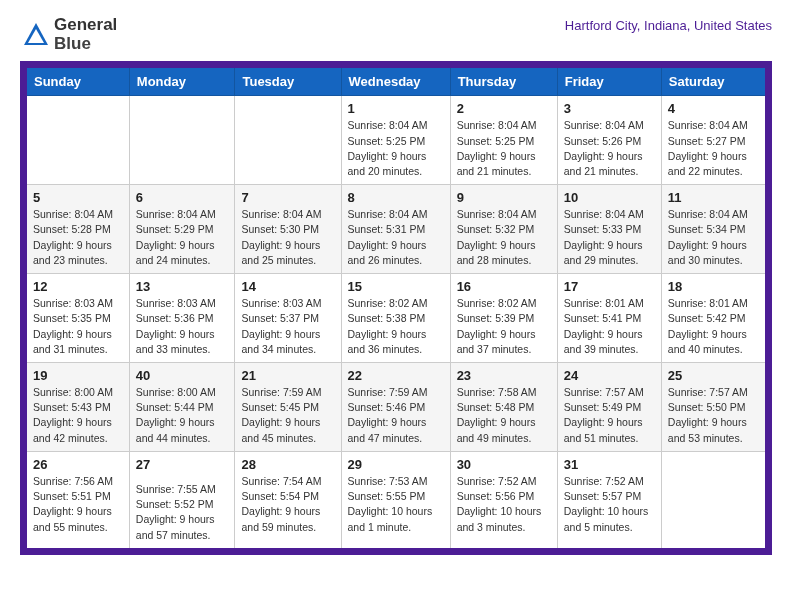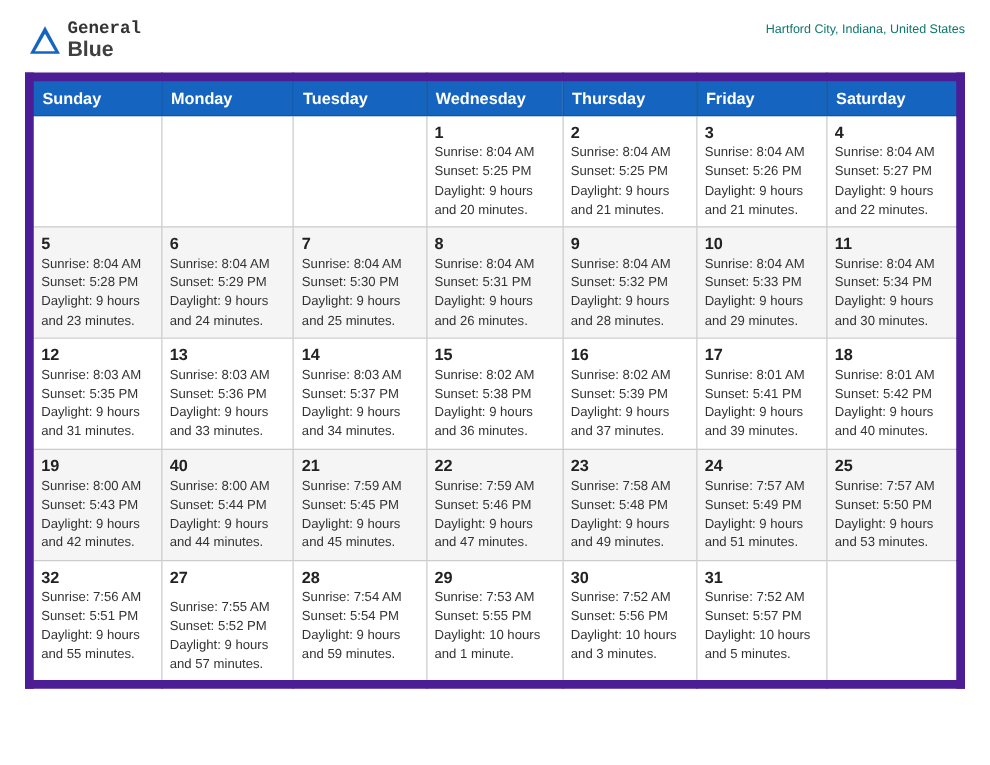--- a/index.html
+++ b/index.html
@@ -25,24 +25,23 @@
       display: flex;
       align-items: center;
       gap: 4px;
     }
     .logo-text {
       display: flex;
       flex-direction: column;
       line-height: 1.1;
     }
     .logo-general {
-      font-size: 14px;
+      font-size: 17px;
       font-weight: bold;
       color: #333;
-      font-family: Liberation Mono, monospace;
     }
     .logo-blue {
       font-size: 17px;
       font-weight: bold;
       color: #404040;
     }
     .logo-icon {
       width: 28px;
       height: 28px;
       margin-left: 2px;
@@ -50,22 +49,22 @@
     .title-area {
       text-align: right;
     }
     .month-title {
       font-size: 32px;
       font-weight: bold;
       color: #222;
       line-height: 1.1;
     }
     .location-title {
-      font-size: 10px;
-      color: #0f766e;
+      font-size: 13px;
+      color: #4c1d95;
       margin-top: 2px;
     }
     .calendar {
       width: 100%;
       border-collapse: collapse;
       border: 7px solid #4c1d95;
     }
     .calendar th {
       background: #1565c0;
       color: #fff;
@@ -316,21 +315,21 @@
           <td>
             <span class="day-num">25</span>
             <div class="day-info" style="white-space: pre-line;">Sunrise: 7:57 AM
 Sunset: 5:50 PM
 Daylight: 9 hours
 and 53 minutes.</div>
           </td>
         </tr>
         <tr>
           <td>
-            <span class="day-num">32</span>
+            <span class="day-num">26</span>
             <div class="day-info" style="white-space: pre-line;">Sunrise: 7:56 AM
 Sunset: 5:51 PM
 Daylight: 9 hours
 and 55 minutes.</div>
           </td>
           <td>
             <span class="day-num">27</span>
             <div class="day-info" style="white-space: pre-line; margin-top: 10px;">Sunrise: 7:55 AM
 Sunset: 5:52 PM
 Daylight: 9 hours

